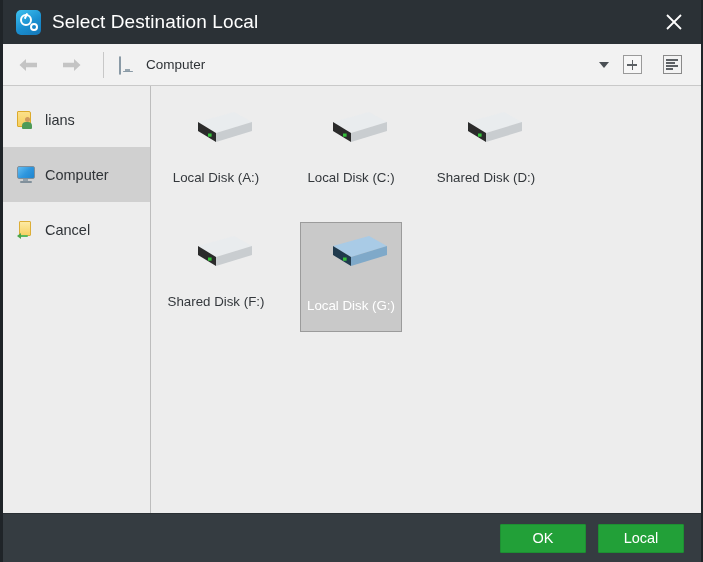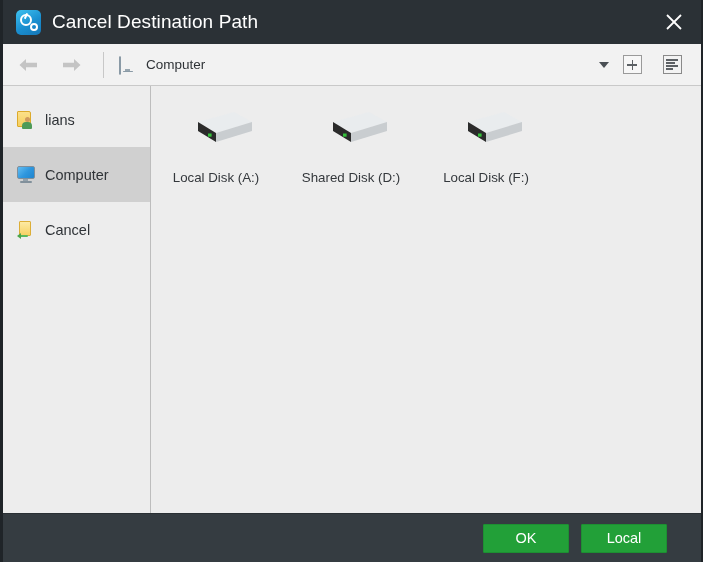--- a/index.html
+++ b/index.html
@@ -408,21 +408,21 @@
 
   
   .footer {
     height: 48px;
     flex: 0 0 auto;
     background: #353c41;
     border-top: 1px solid #2a3034;
     display: flex;
     align-items: center;
     justify-content: flex-end;
-    padding-right: 34px;
+    padding-right: 17px;
     gap: 12px;
   }
   .btn {
     min-width: 86px;
     height: 29px;
     background: #22a038;
     color: #ffffff;
     font-size: 14.5px;
     border: 1px solid #1d9032;
     border-radius: 1px;
@@ -437,21 +437,21 @@
 </head>
 <body>
 
 <div class="window">
 
   <div class="titlebar">
     <div class="app-icon">
       <span class="gear-big"></span>
       <span class="gear-small"></span>
     </div>
-    <div class="title-text">Cancel Destination Path</div>
+    <div class="title-text">Select Destination Local</div>
     <div class="close-btn">
       <svg width="20" height="20" viewBox="0 0 20 20">
         <line x1="3" y1="3" x2="17" y2="17" stroke="#ffffff" stroke-width="1.8"></line>
         <line x1="17" y1="3" x2="3" y2="17" stroke="#ffffff" stroke-width="1.8"></line>
       </svg>
     </div>
   </div>
 
   <div class="toolbar">
     <div class="nav-arrows">
@@ -533,20 +533,31 @@
             <svg width="76" height="50" viewBox="0 0 76 50">
               <polygon points="20,14 56,4 74,14 38,25" fill="#e9ecee"></polygon>
               <polygon points="20,14 38,25 38,34 20,23" fill="#2b2b2b"></polygon>
               <polygon points="38,25 74,14 74,23 38,34" fill="#c9cdd0"></polygon>
               <rect x="30" y="25.5" width="3.6" height="3.2" fill="#34c23a"></rect>
             </svg>
           </span>
           <span class="drive-label">Local Disk (A:)</span>
         </div>
 
+        <div class="drive-cell">
+          <span class="drive-art">
+            <svg width="76" height="50" viewBox="0 0 76 50">
+              <polygon points="20,14 56,4 74,14 38,25" fill="#e9ecee"></polygon>
+              <polygon points="20,14 38,25 38,34 20,23" fill="#2b2b2b"></polygon>
+              <polygon points="38,25 74,14 74,23 38,34" fill="#c9cdd0"></polygon>
+              <rect x="30" y="25.5" width="3.6" height="3.2" fill="#34c23a"></rect>
+            </svg>
+          </span>
+          <span class="drive-label">Local Disk (C:)</span>
+        </div>
 
         <div class="drive-cell">
           <span class="drive-art">
             <svg width="76" height="50" viewBox="0 0 76 50">
               <polygon points="20,14 56,4 74,14 38,25" fill="#e9ecee"></polygon>
               <polygon points="20,14 38,25 38,34 20,23" fill="#2b2b2b"></polygon>
               <polygon points="38,25 74,14 74,23 38,34" fill="#c9cdd0"></polygon>
               <rect x="30" y="25.5" width="3.6" height="3.2" fill="#34c23a"></rect>
             </svg>
           </span>
@@ -555,23 +566,34 @@
 
         <div class="drive-cell">
           <span class="drive-art">
             <svg width="76" height="50" viewBox="0 0 76 50">
               <polygon points="20,14 56,4 74,14 38,25" fill="#e9ecee"></polygon>
               <polygon points="20,14 38,25 38,34 20,23" fill="#2b2b2b"></polygon>
               <polygon points="38,25 74,14 74,23 38,34" fill="#c9cdd0"></polygon>
               <rect x="30" y="25.5" width="3.6" height="3.2" fill="#34c23a"></rect>
             </svg>
           </span>
-          <span class="drive-label">Local Disk (F:)</span>
+          <span class="drive-label">Shared Disk (F:)</span>
         </div>
 
+        <div class="drive-cell selected">
+          <span class="drive-art">
+            <svg width="76" height="50" viewBox="0 0 76 50">
+              <polygon points="20,14 56,4 74,14 38,25" fill="#a9cbe6"></polygon>
+              <polygon points="20,14 38,25 38,34 20,23" fill="#203a4d"></polygon>
+              <polygon points="38,25 74,14 74,23 38,34" fill="#7fa9c9"></polygon>
+              <rect x="30" y="25.5" width="3.6" height="3.2" fill="#34c23a"></rect>
+            </svg>
+          </span>
+          <span class="drive-label">Local Disk (G:)</span>
+        </div>
 
       </div>
     </div>
 
   </div>
 
   <div class="footer">
     <div class="btn">OK</div>
     <div class="btn">Local</div>
   </div>

